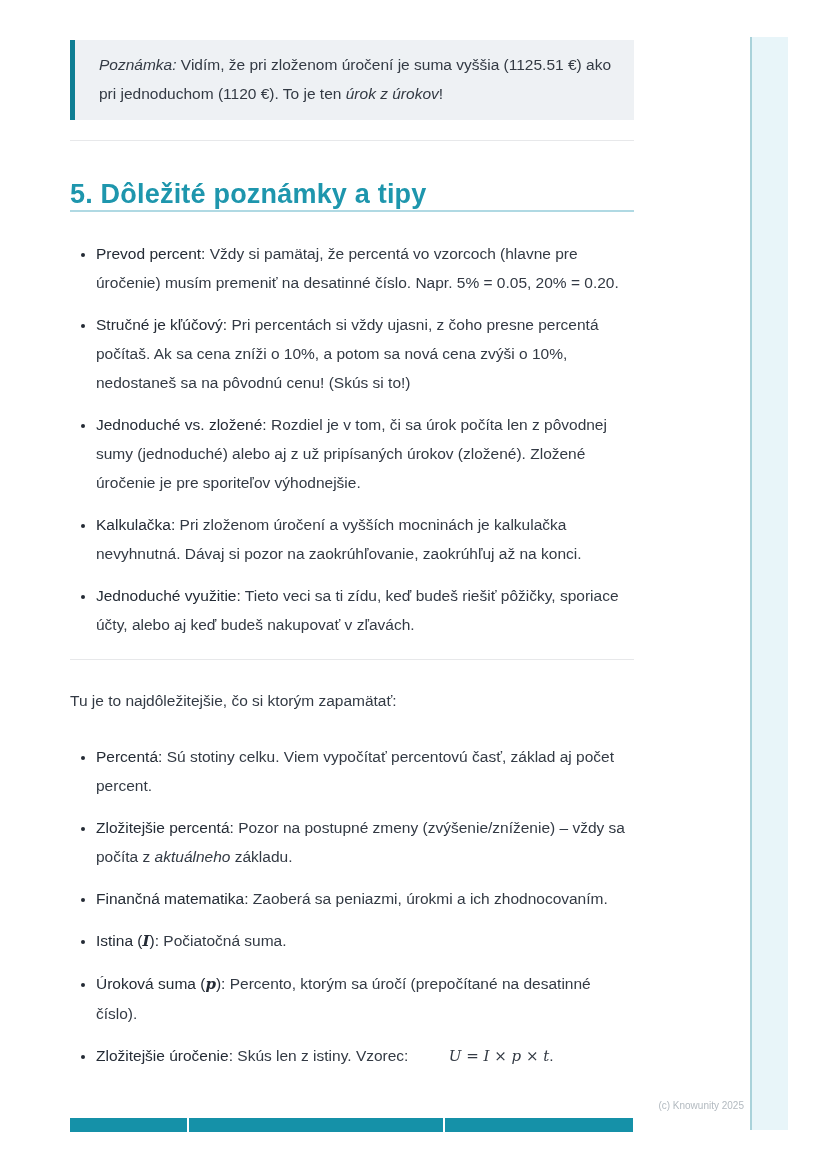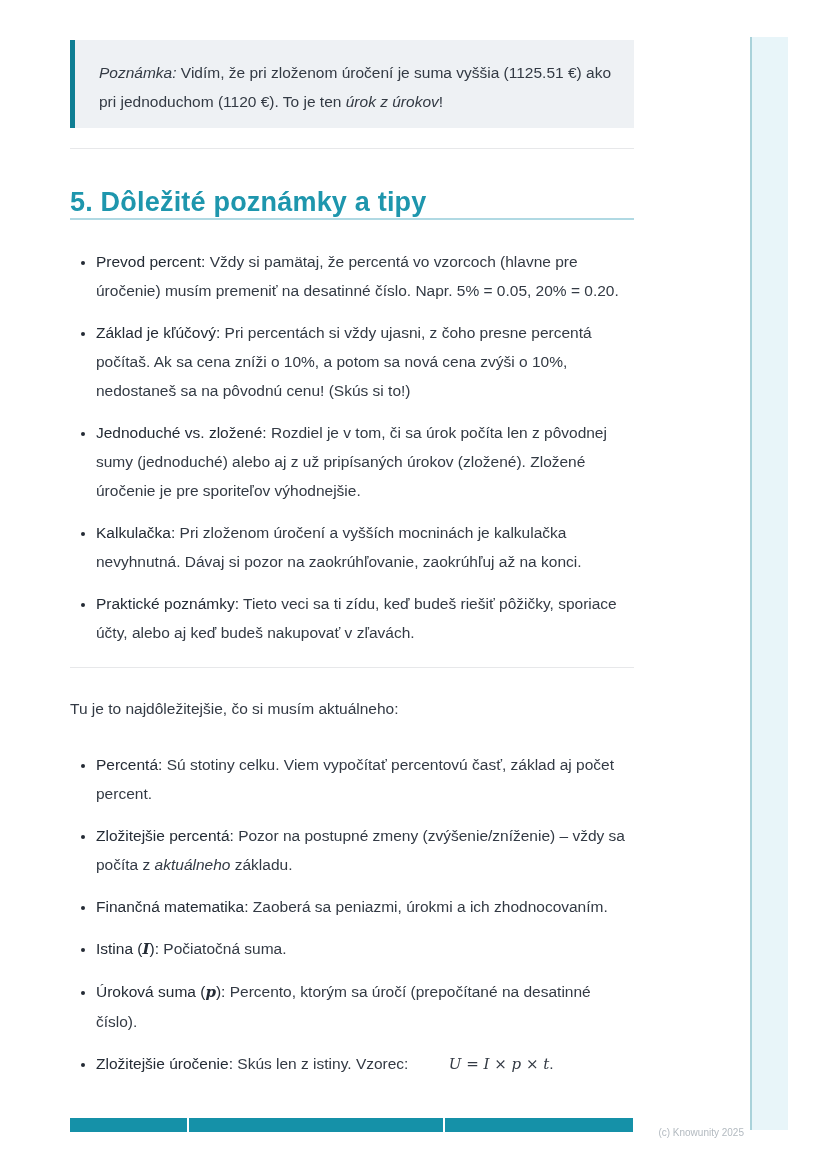--- a/index.html
+++ b/index.html
@@ -16,21 +16,21 @@
     position: absolute;
     left: 70px;
     top: 0;
     width: 564px;
   }
   
   .note-box {
     margin-top: 40px;
     background: #eef1f4;
     border-left: 5px solid #0f7e93;
-    padding: 18px 20px 12px 24px;
+    padding: 10px 20px 12px 24px;
     font-size: 15.5px;
     line-height: 29px;
     color: #333a44;
   }
   
   .hr {
     border: none;
     border-top: 1px solid #e7e8ea;
     margin: 20px 0 0 0;
   }
@@ -63,21 +63,21 @@
     margin-bottom: 13px;
   }
   ul.bullets li::marker { color: #242b35; font-size: 14px; }
   .seg-b { font-weight: normal; color: #242b35; }
   .seg-i { font-style: italic; }
   .seg-m { font-family: "DejaVu Serif", "Liberation Serif", serif; font-style: italic; font-size: 15px; margin-left: 36px; }
   .seg-bm { font-family: "DejaVu Serif", "Liberation Serif", serif; font-style: italic; font-weight: bold; color: #242b35; font-size: 15px; }
   
   .footer-credit {
     position: absolute;
-    top: 1127px;
+    top: 1100px;
     right: 84px;
     font-size: 10px;
     color: #b3bac0;
     z-index: 1;
   }
   
   .side-strip {
     position: absolute;
     left: 750px;
     top: 37px;
@@ -110,31 +110,31 @@
   <div class="note-box">
     <span><span class="seg-i">Poznámka:</span><span> Vidím, že pri zloženom úročení je suma vyššia (1125.51 €) ako pri jednoduchom (1120 €). To je ten </span><span class="seg-i">úrok z úrokov</span><span>!</span></span>
   </div>
 
   <hr class="hr">
 
   <div>
     <h2 class="section-title">5. Dôležité poznámky a tipy</h2>
     <ul class="bullets">
         <li><span class="seg-b">Prevod percent:</span><span> Vždy si pamätaj, že percentá vo vzorcoch (hlavne pre úročenie) musím premeniť na desatinné číslo. Napr. 5% = 0.05, 20% = 0.20.</span></li>
-        <li><span class="seg-b">Základ je kľúčový:</span><span> Pri percentách si vždy ujasni, z čoho presne percentá počítaš. Ak sa cena zníži o 10%, a potom sa nová cena zvýši o 10%, nedostaneš sa na pôvodnú cenu! (Skús si to!)</span></li>
+        <li><span class="seg-b">Stručné je kľúčový:</span><span> Pri percentách si vždy ujasni, z čoho presne percentá počítaš. Ak sa cena zníži o 10%, a potom sa nová cena zvýši o 10%, nedostaneš sa na pôvodnú cenu! (Skús si to!)</span></li>
         <li><span class="seg-b">Jednoduché vs. zložené:</span><span> Rozdiel je v tom, či sa úrok počíta len z pôvodnej sumy (jednoduché) alebo aj z už pripísaných úrokov (zložené). Zložené úročenie je pre sporiteľov výhodnejšie.</span></li>
         <li><span class="seg-b">Kalkulačka:</span><span> Pri zloženom úročení a vyšších mocninách je kalkulačka nevyhnutná. Dávaj si pozor na zaokrúhľovanie, zaokrúhľuj až na konci.</span></li>
-        <li><span class="seg-b">Praktické poznámky:</span><span> Tieto veci sa ti zídu, keď budeš riešiť pôžičky, sporiace účty, alebo aj keď budeš nakupovať v zľavách.</span></li>
+        <li><span class="seg-b">Jednoduché využitie:</span><span> Tieto veci sa ti zídu, keď budeš riešiť pôžičky, sporiace účty, alebo aj keď budeš nakupovať v zľavách.</span></li>
       </ul>
   </div>
 
   <hr class="hr">
 
   <div>
-    <p class="intro-para">Tu je to najdôležitejšie, čo si musím aktuálneho:</p>
+    <p class="intro-para">Tu je to najdôležitejšie, čo si ktorým zapamätať:</p>
     <ul class="bullets">
         <li><span class="seg-b">Percentá:</span><span> Sú stotiny celku. Viem vypočítať percentovú časť, základ aj počet percent.</span></li>
         <li><span class="seg-b">Zložitejšie percentá:</span><span> Pozor na postupné zmeny (zvýšenie/zníženie) – vždy sa počíta z </span><span class="seg-i">aktuálneho</span><span> základu.</span></li>
         <li><span class="seg-b">Finančná matematika:</span><span> Zaoberá sa peniazmi, úrokmi a ich zhodnocovaním.</span></li>
         <li><span class="seg-b">Istina (</span><span class="seg-bm">I</span><span class="seg-b">):</span><span> Počiatočná suma.</span></li>
         <li><span class="seg-b">Úroková suma (</span><span class="seg-bm">p</span><span class="seg-b">):</span><span> Percento, ktorým sa úročí (prepočítané na desatinné číslo).</span></li>
         <li><span class="seg-b">Zložitejšie úročenie:</span><span> Skús len z istiny. Vzorec: </span><span class="seg-m">U = I × p × t</span><span>.</span></li>
       </ul>
   </div>
 

